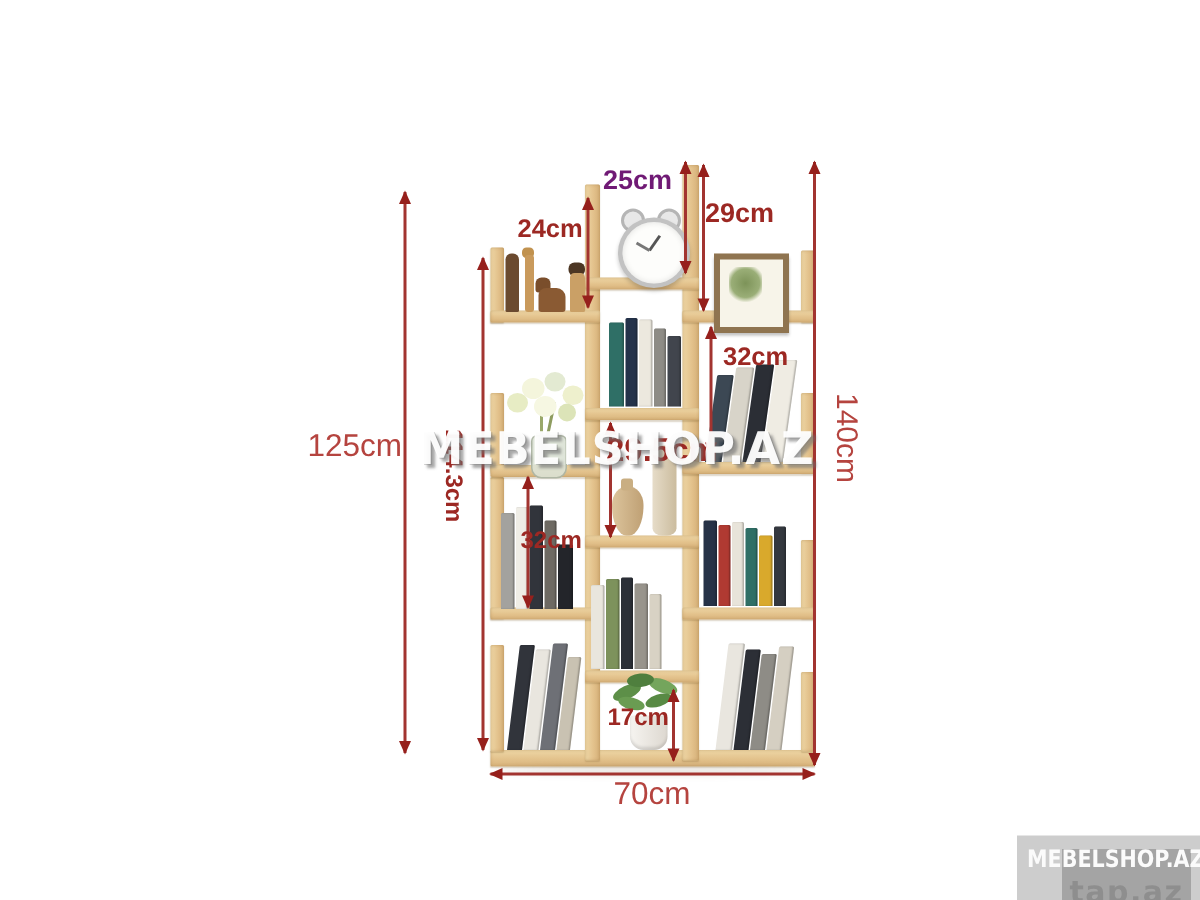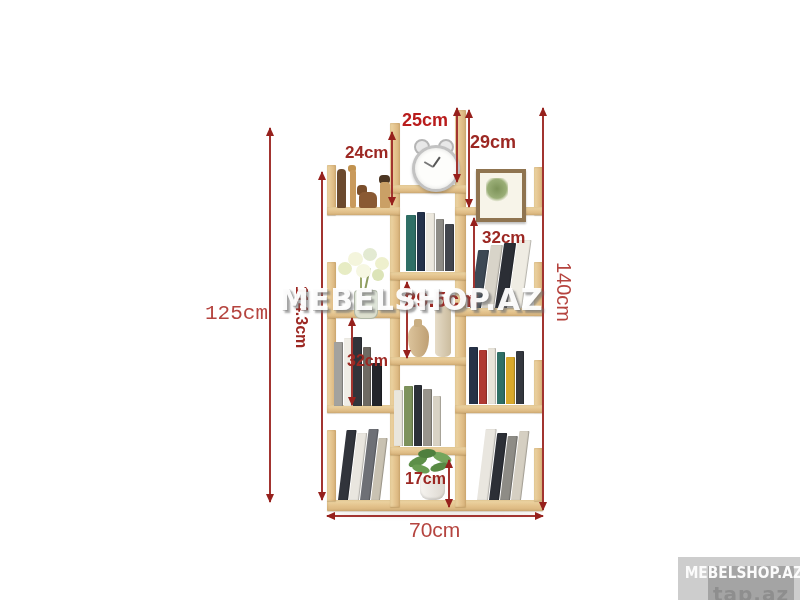--- a/index.html
+++ b/index.html
@@ -184,25 +184,25 @@
   <div class="varrow" style="left:542px;top:108px;height:402px;z-index:5"></div>
   <div class="varrow" style="left:391px;top:132px;height:73px;z-index:5"></div>
   <div class="varrow" style="left:456px;top:108px;height:74px;z-index:5"></div>
   <div class="varrow" style="left:468px;top:110px;height:97px;z-index:5"></div>
   <div class="varrow" style="left:473px;top:218px;height:85px;z-index:5"></div>
   <div class="varrow" style="left:406px;top:282px;height:76px;z-index:5"></div>
   <div class="varrow" style="left:351px;top:318px;height:87px;z-index:5"></div>
   <div class="varrow" style="left:448px;top:460px;height:47px;z-index:5"></div>
   <div class="harrow" style="left:327px;top:515px;width:216px;z-index:5"></div>
 
-  <div class="dlabel big" style="left:205px;top:302px;font-family:Liberation Mono, monospace;">125cm</div>
+  <div class="dlabel big" style="left:205px;top:286px;">125cm</div>
   <div class="dlabel vert" style="left:292px;top:286px;font-size:16px;">114.3cm</div>
   <div class="dlabel big vert" style="left:552px;top:262px;font-size:20px;">140cm</div>
   <div class="dlabel" style="left:345px;top:143px;">24cm</div>
-  <div class="dlabel" style="left:402px;top:110px;font-size:18px;color:#b91c1c;">25cm</div>
+  <div class="dlabel" style="left:402px;top:110px;font-size:18px;color:#701a75;">25cm</div>
   <div class="dlabel" style="left:470px;top:132px;font-size:18px;">29cm</div>
   <div class="dlabel" style="left:482px;top:228px;">32cm</div>
   <div class="dlabel" style="left:404px;top:287px;font-size:22px;">29.5cm</div>
   <div class="dlabel" style="left:347px;top:352px;font-size:16px;">32cm</div>
   <div class="dlabel" style="left:405px;top:470px;font-size:16px;">17cm</div>
   <div class="dlabel big" style="left:409px;top:518px;">70cm</div>
 
   <div class="wm-center">MEBELSHOP.AZ</div>
   <div class="wm-box"></div>
   <div class="wm-box-inner">

